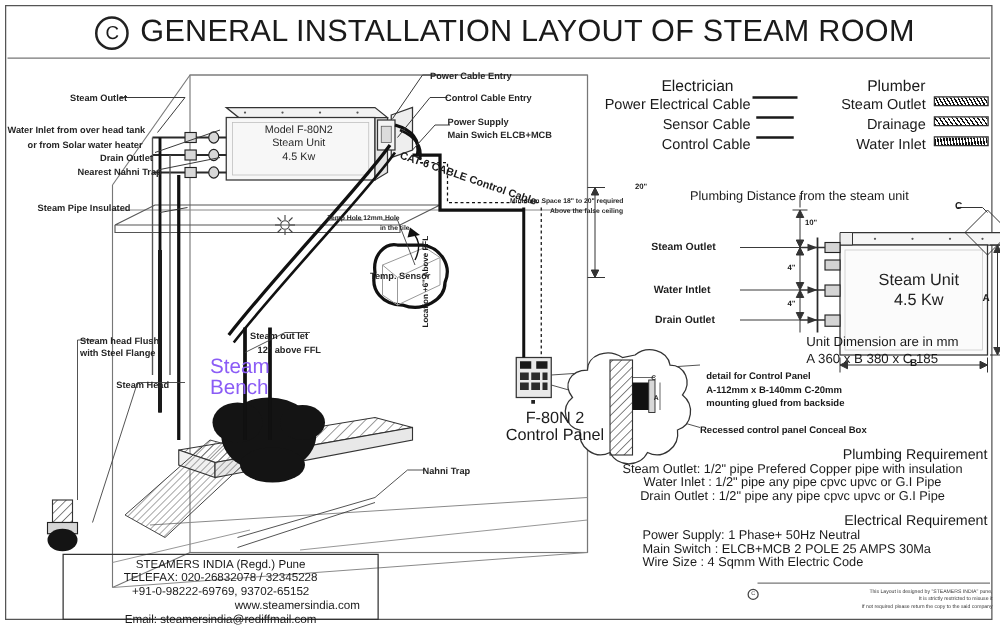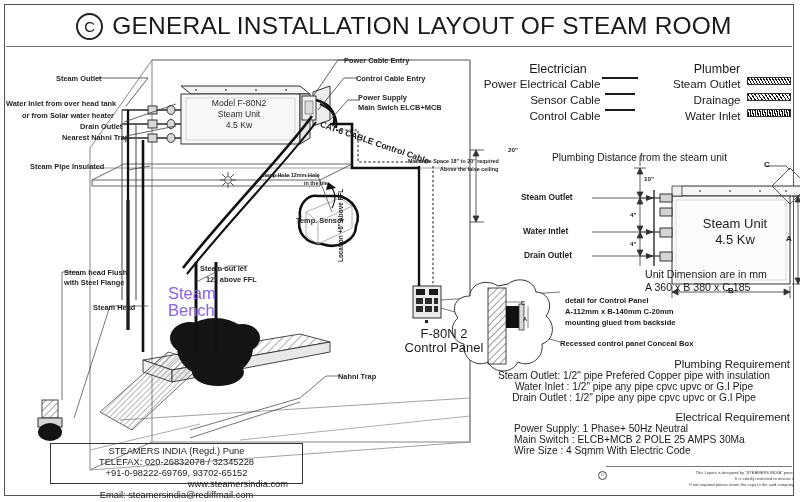--- a/index.html
+++ b/index.html
@@ -108,21 +108,21 @@
   
   #plumb-req { left: 474px; top: 358px; width: 320px; }
   #plumb-req .hd { text-align: right; font-size: 11.4px; padding-right: 4px; }
   #plumb-req .ln { font-size: 10.2px; text-align: center; }
   #elec-req { left: 474px; top: 411px; width: 320px; }
   #elec-req .hd { text-align: right; font-size: 11.4px; padding-right: 4px; }
   #elec-req .ln { font-size: 10.2px; padding-left: 40px; }
 
   
   #company-box {
-    left: 50px; top: 443px; width: 253px; height: 41px;
+    left: 50px; top: 443px; width: 253px; height: 53px;
     border: 1px solid #333; box-sizing: border-box;
     padding: 2px 4px 0 4px;
   }
   #company-box .cl { font-size: 9.3px; line-height: 1.17; text-align: center; }
   #company-box .cl.c1 { font-weight: 400; }
   #company-box .cl.rt { text-align: right; padding-right: 10px; }
 
   
   #fineprint {
     left: 612px; top: 470px; width: 182px;

